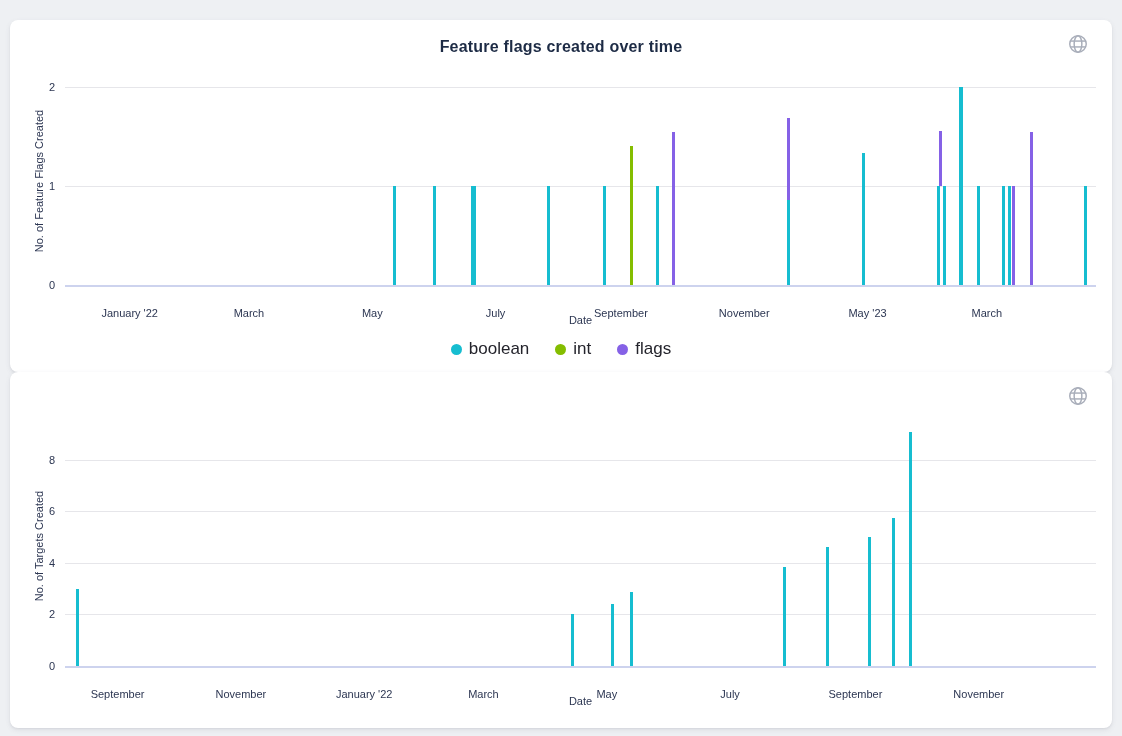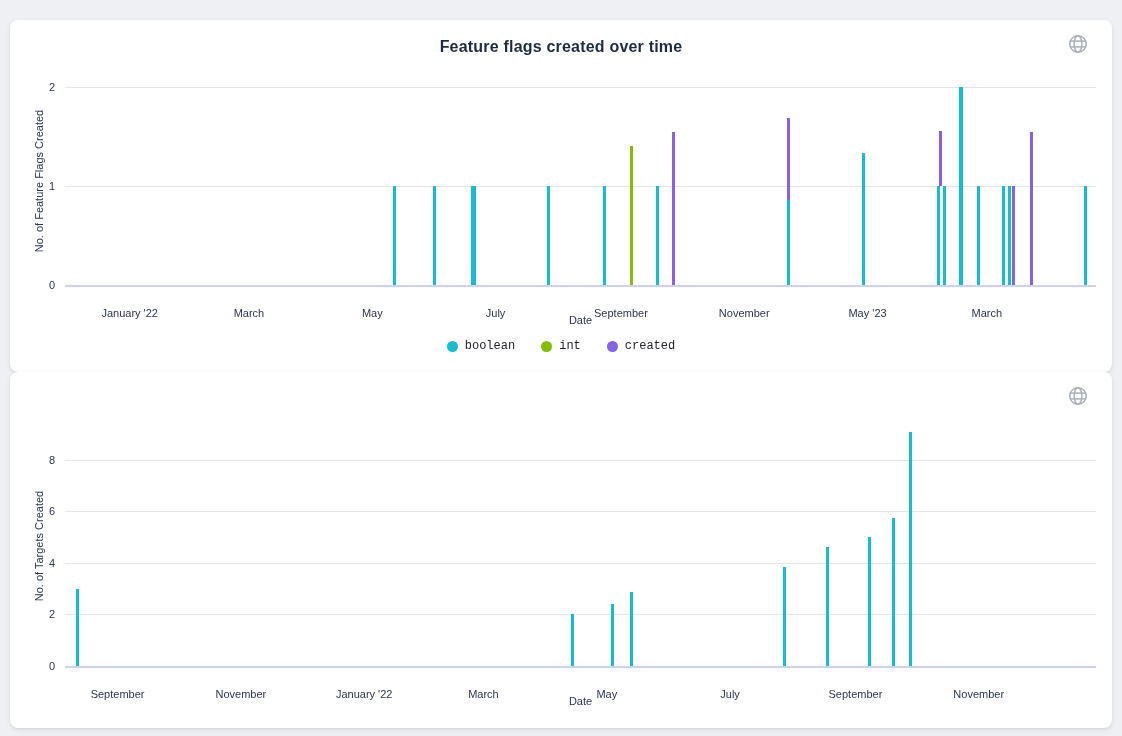--- a/index.html
+++ b/index.html
@@ -70,21 +70,21 @@
     text-align: center;
     font-size: 11px; color: #2c3652;
   }
   .legend {
     margin-top: 13px;
     display: flex; justify-content: center; align-items: center;
     gap: 26px;
   }
   .legend-item { display: flex; align-items: center; gap: 7px; cursor: pointer; }
   .legend-dot { width: 11px; height: 11px; border-radius: 50%; }
-  .legend-label { font-size: 12px; color: #24242c; font-family: Liberation Mono, monospace; }
+  .legend-label { font-size: 17px; color: #24242c; }
 </style>
 </head>
 <body>
 
 <div class="card card-1">
   <div class="card-header">
     <h2 class="chart-title">Feature flags created over time</h2>
     <button class="globe-btn" aria-label="chart context menu">
       <svg width="22" height="22" viewBox="0 0 24 24" fill="none" stroke="#a9aeba" stroke-width="1.6">
         <circle cx="12" cy="12" r="9"></circle>
@@ -137,21 +137,21 @@
         <div class="legend-item">
           <span class="legend-dot" style="background: rgb(22, 189, 208);"></span>
           <span class="legend-label">boolean</span>
         </div>
         <div class="legend-item">
           <span class="legend-dot" style="background: rgb(132, 189, 0);"></span>
           <span class="legend-label">int</span>
         </div>
         <div class="legend-item">
           <span class="legend-dot" style="background: rgb(133, 97, 230);"></span>
-          <span class="legend-label">created</span>
+          <span class="legend-label">flags</span>
         </div>
       </div>
   </div>
 </div>
 
 <div class="card card-2">
   <div class="card-header">
     <button class="globe-btn" aria-label="chart context menu">
       <svg width="22" height="22" viewBox="0 0 24 24" fill="none" stroke="#a9aeba" stroke-width="1.6">
         <circle cx="12" cy="12" r="9"></circle>

